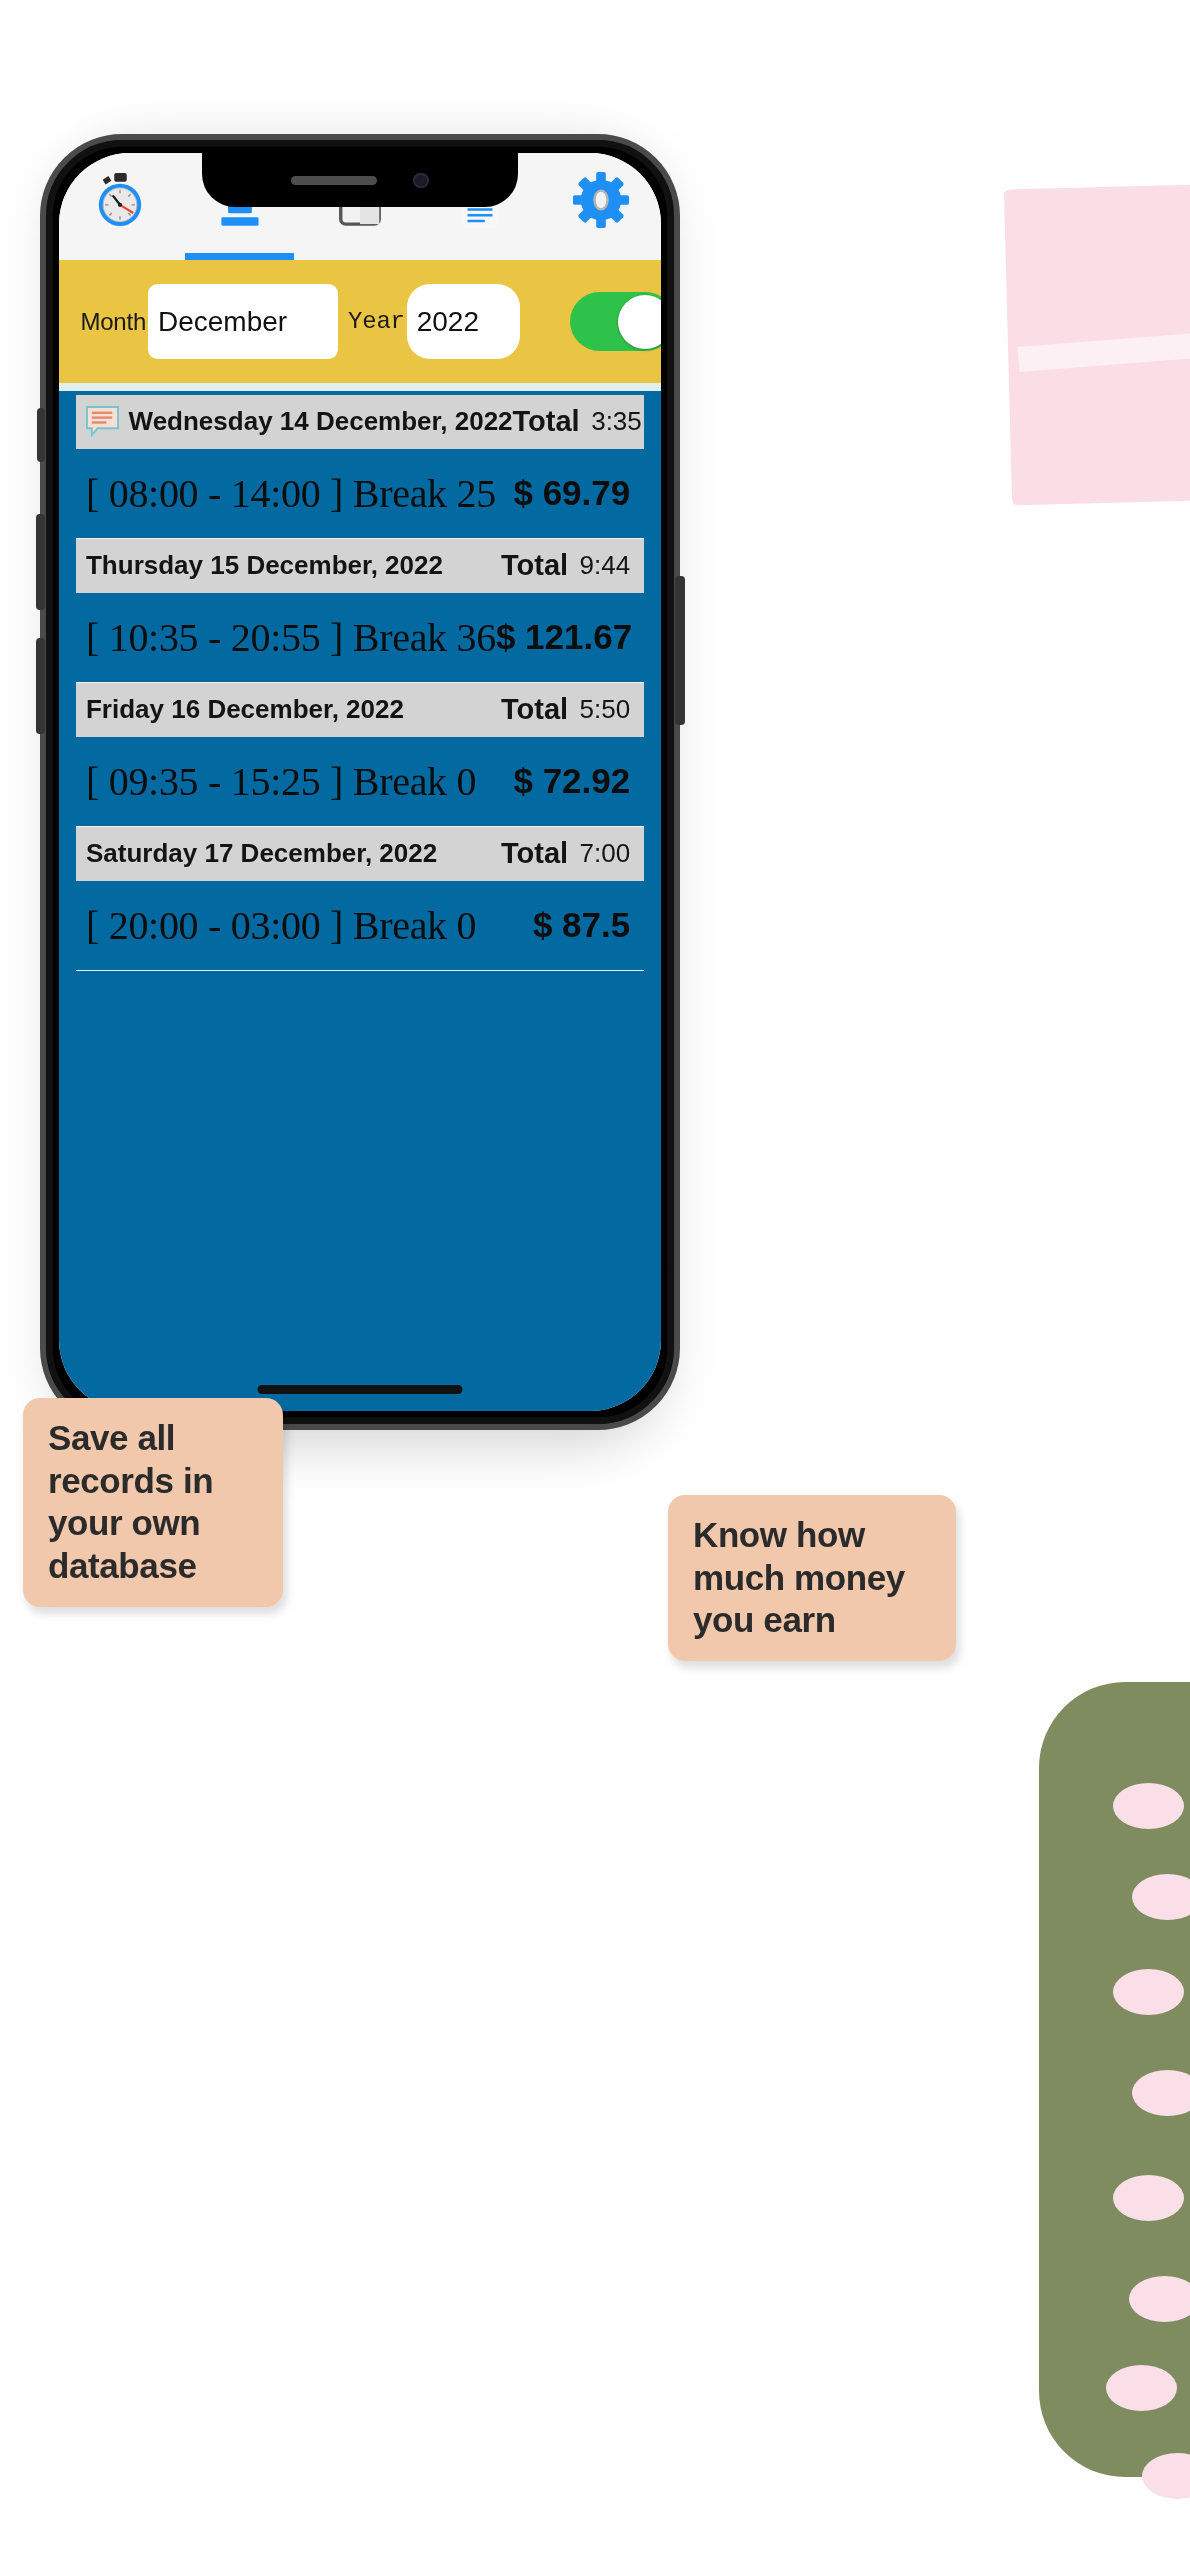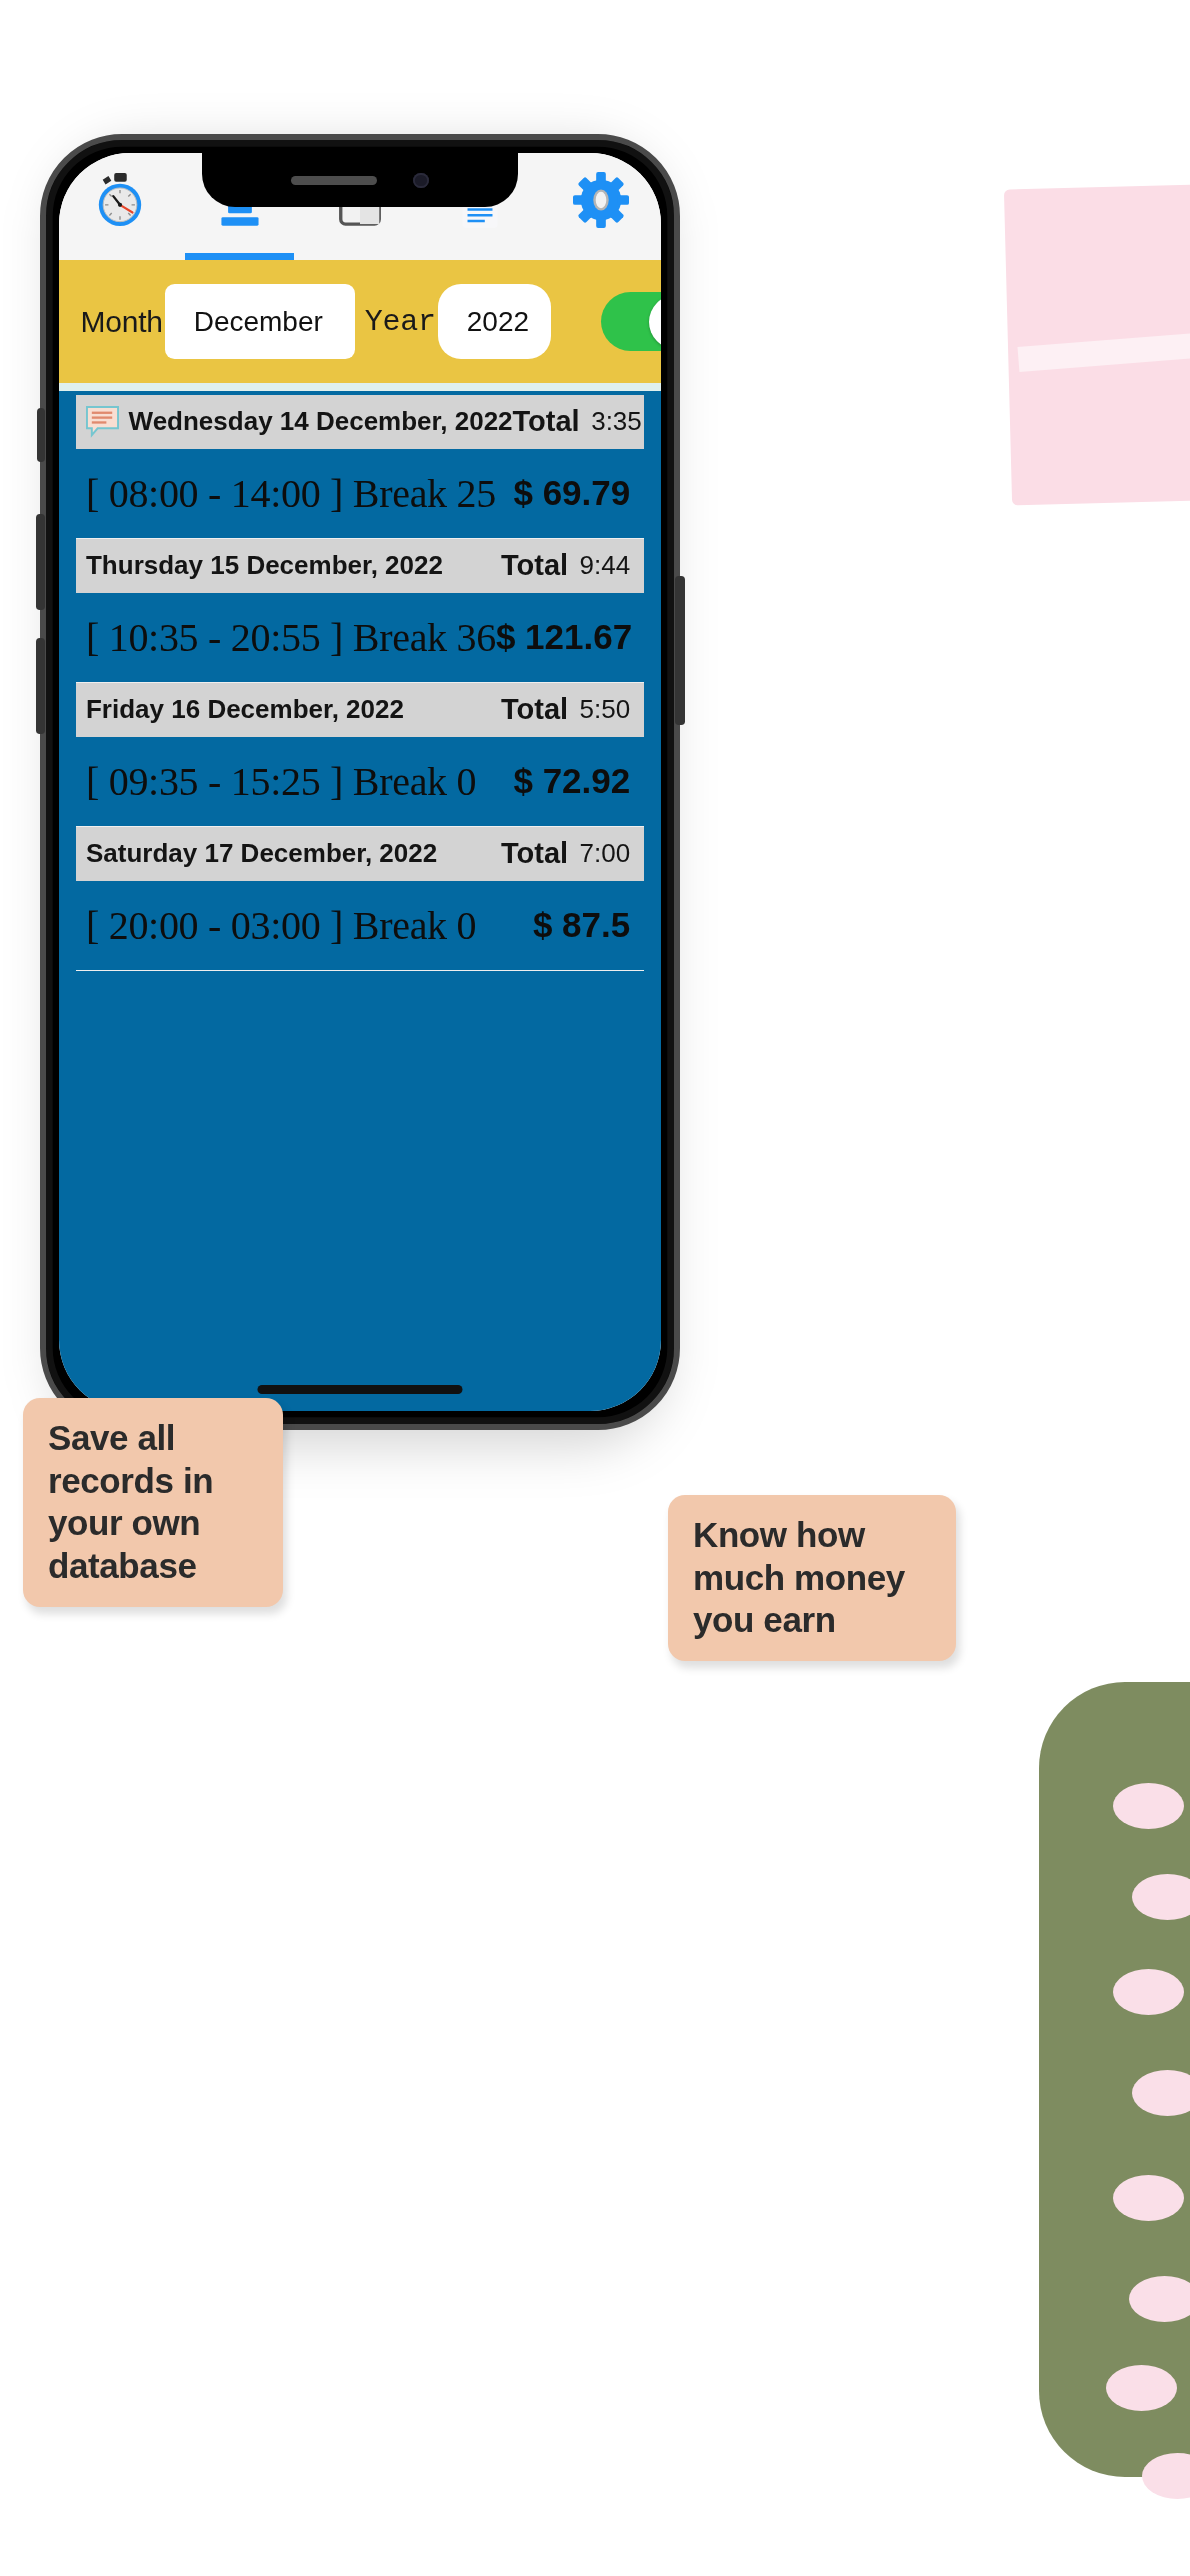--- a/index.html
+++ b/index.html
@@ -154,32 +154,32 @@
     top: 107px; left: 0; right: 0;
     height: 123px;
     background: #e9c game;
     background: #eac543;
     display: flex;
     align-items: center;
     padding: 0 21px;
     z-index: 9;
   }
   .fb-label {
-    font-size: 30px;
+    font-size: 24px;
     color: #1a1a1a;
     letter-spacing: -0.2px;
     white-space: nowrap;
   }
   .fb-input {
     background: #ffffff;
     border-radius: 9.6px;
     height: 75px;
     display: flex;
     align-items: center;
-    padding: 0 29px;
+    padding: 0 10px;
     font-size: 28px;
     color: #111;
     margin-left: 1.9px;
     white-space: nowrap;
   }
   .fb-input.month { min-width: 190px; }
   .fb-input.year  { min-width: 113px; border-radius: 23px; }
 
   .toggle {
     margin-left: 50px;

